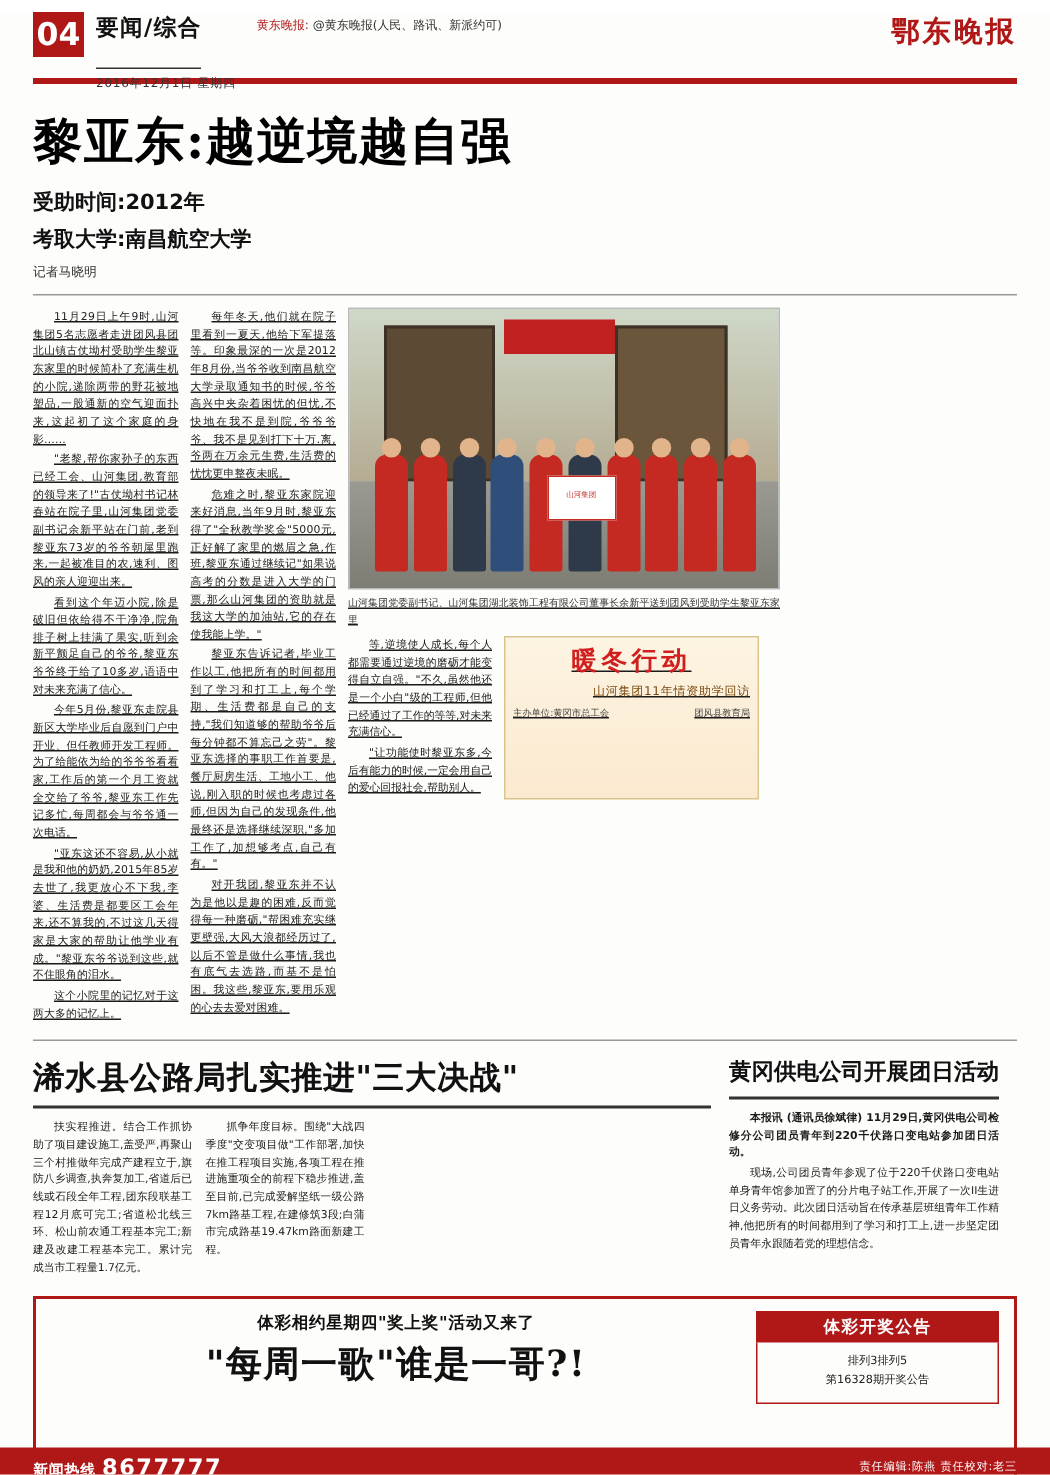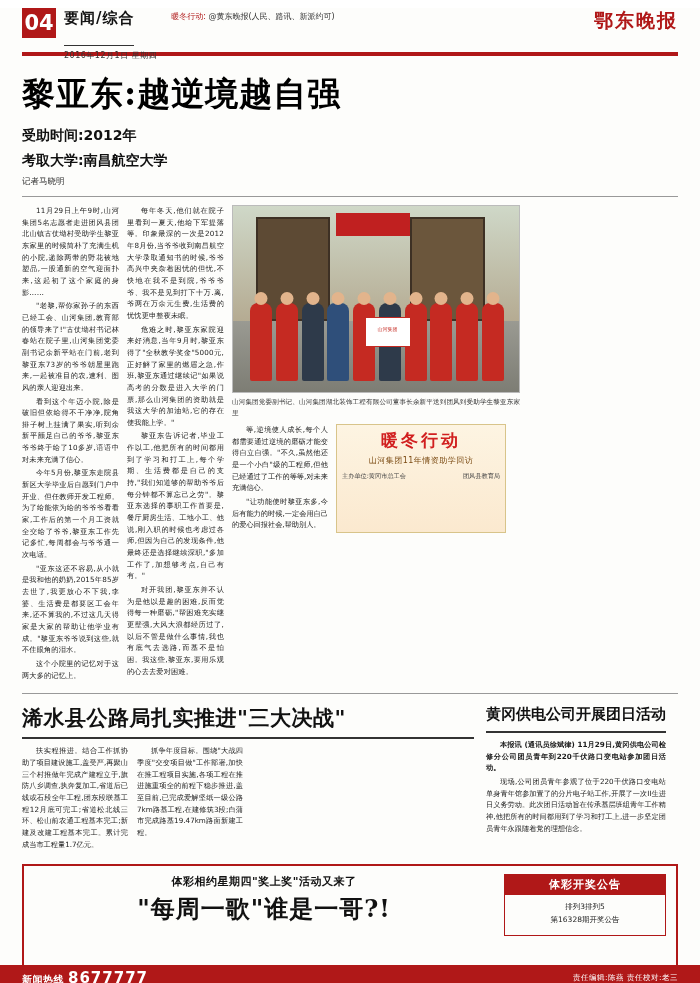--- a/index.html
+++ b/index.html
@@ -90,20 +90,21 @@
     margin:4px 22px 0 22px;
     font-size:8.5px;
     color:#333;
   }
   .hr-thin { margin:8px 22px 0 22px; height:1px; background:#999; }
   
   .article-zone {
     margin:8px 22px 0 22px;
     display:flex;
     gap:8px;
+    text-decoration:underline;
   }
   .col {
     font-size:7.2px;
     line-height:1.62;
     text-align:justify;
     color:#222;
     letter-spacing:0.15px;
   }
   .col p { margin:0 0 2px 0; text-indent:14px; }
   .c1 { width:97px; }
@@ -177,21 +178,21 @@
     border:1px solid #d8c48a;
     background:linear-gradient(#fdf4e2,#fbe9cf);
     padding:4px 5px;
   }
   .promo-title {
     font-size:17px; font-weight:bold; color:#d11f1f;
     letter-spacing:3px; text-align:center;
     font-family:"DejaVu Serif","Liberation Serif",serif;
   }
   .promo-sub {
-    font-size:8px; color:#7a4a12; text-align:center; margin-top:3px;
+    font-size:8px; color:#7a4a12; text-align:right; margin-top:3px;
     letter-spacing:0.5px;
   }
   .promo-foot {
     margin-top:5px; font-size:6.2px; color:#444; line-height:1.6;
     display:flex; justify-content:space-between;
   }
   
   .sec-div { margin:10px 22px 0 22px; height:1px; background:#999; }
   
   .story2 {
@@ -273,21 +274,21 @@
 
 <div class="page">
 
   <div class="masthead">
     <div class="page-num-box">04</div>
     <div class="masthead-mid">
       <div class="section-title">要闻/综合</div>
       <div class="section-date">2016年12月1日  星期四</div>
     </div>
     <div class="masthead-notice">
-      <span class="lead">暖冬行动:</span>
+      <span class="lead">黄东晚报:</span>
       <span>@黄东晚报(人民、路讯、新派约可)</span>
     </div>
     <div class="masthead-right">
       <div class="paper-logo">鄂东晚报</div>
     </div>
   </div>
   <div class="masthead-rule2"></div>
 
   <div class="headline">黎亚东:越逆境越自强</div>
 

